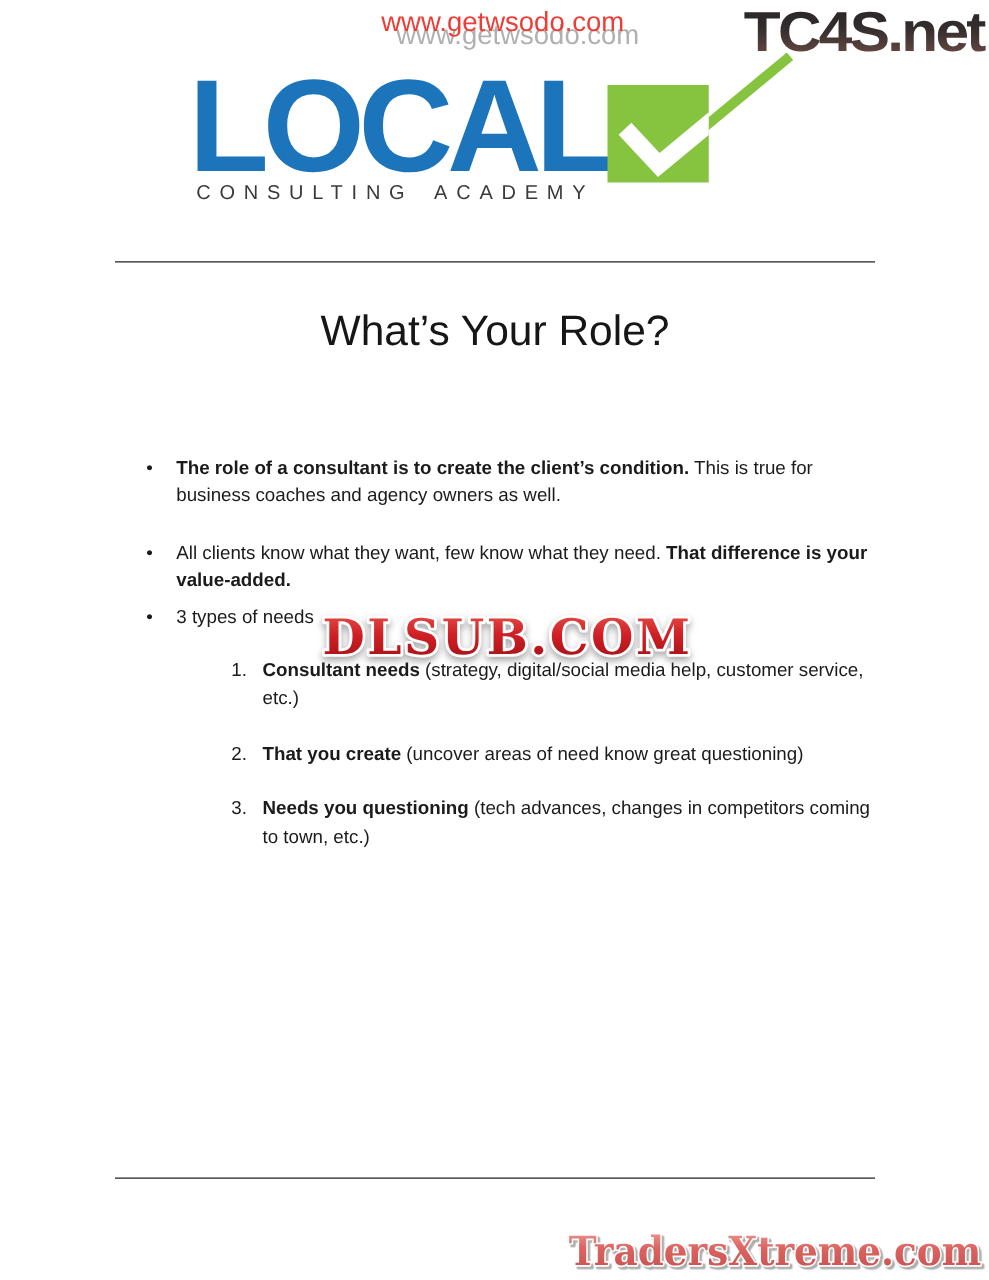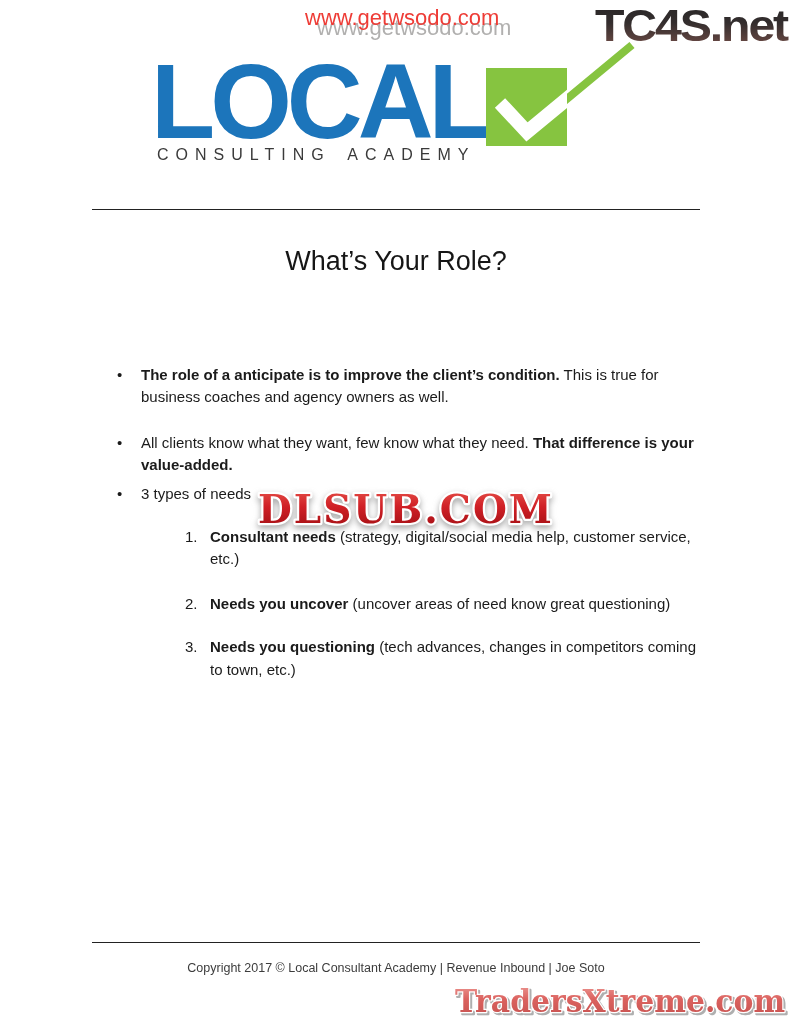--- a/index.html
+++ b/index.html
@@ -27,21 +27,21 @@
     position:absolute; left:157px; top:146px; font-size:16px;
     letter-spacing:7px; word-spacing:6px; color:#3a3a3a; white-space:nowrap;
   }
 
   .rule { position:absolute; left:92px; width:608px; border-top:1.4px solid #222; height:0; }
   .rule-top { top:209px; }
   .rule-bottom { top:942px; }
 
   .doc-title {
     position:absolute; left:92px; top:246px; width:608px;
-    text-align:center; font-size:27px; color:#161616;
+    text-align:center; font-size:34px; color:#161616;
   }
 
   .content {
     position:absolute; left:92px; top:356px; width:613px;
     font-size:15px; line-height:22.4px; color:#1b1b1b;
   }
   .content b { font-weight:bold; }
   .bitem { position:relative; padding-left:49px; }
   .bitem::before { content:"•"; position:absolute; left:25px; top:0; }
   .b1 { margin-top:8px; } .b2 { margin-top:23px; } .b3 { margin-top:6px; }
@@ -94,37 +94,37 @@
   </svg>
 
   <div class="logo-sub">CONSULTING ACADEMY</div>
 
   <div class="rule rule-top"></div>
 
   <div class="doc-title">What’s Your Role?</div>
 
   <div class="content">
     <div class="bitem b1">
-      <b>The role of a anticipate is to improve the client’s condition.</b><span> This is true for business coaches and agency owners as well.</span>
+      <b>The role of a consultant is to create the client’s condition.</b><span> This is true for business coaches and agency owners as well.</span>
     </div>
     <div class="bitem b2">
       <span>All clients know what they want, few know what they need. </span><b>That difference is your value-added.</b>
     </div>
     <div class="bitem b3">
       <span>3 types of needs</span>
     </div>
 
     <div class="nlist">
       <div class="nitem n1">
         <span class="num">1.</span>
         <b>Consultant needs</b><span> (strategy, digital/social media help, customer service, etc.)</span>
       </div>
       <div class="nitem n2">
         <span class="num">2.</span>
-        <b>Needs you uncover</b><span> (uncover areas of need know great questioning)</span>
+        <b>That you create</b><span> (uncover areas of need know great questioning)</span>
       </div>
       <div class="nitem n3">
         <span class="num">3.</span>
         <b>Needs you questioning</b><span> (tech advances, changes in competitors coming to town, etc.)</span>
       </div>
     </div>
   </div>
 
   <svg class="dlsub-svg" width="312" height="58" style="filter:drop-shadow(0px 3px 3px rgba(120,120,120,0.65));">
     <defs>
@@ -132,21 +132,20 @@
         <stop offset="0" stop-color="#e8564d"></stop>
         <stop offset="0.45" stop-color="#d02026"></stop>
         <stop offset="1" stop-color="#9d0d12"></stop>
       </linearGradient>
     </defs>
     <text x="156" y="44" text-anchor="middle" font-family="DejaVu Serif, serif" font-weight="bold" font-size="39" letter-spacing="2" textLength="296" lengthAdjust="spacingAndGlyphs" paint-order="stroke" stroke="#ffffff" stroke-width="4.5" stroke-linejoin="round" fill="url(#dlg)">DLSUB.COM</text>
   </svg>
 
   <div class="rule rule-bottom"></div>
 
-  <div class="footer-text">Copyright 2017 © Local Consultant Academy | Revenue Inbound | Joe Soto</div>
 
   <svg class="traders-svg" width="341" height="46" style="filter:drop-shadow(2px 2.5px 0px rgba(96,96,96,0.5));">
     <defs>
       <linearGradient id="trg" x1="0" y1="0" x2="0" y2="1">
         <stop offset="0" stop-color="#efa09b"></stop>
         <stop offset="0.45" stop-color="#db625f"></stop>
         <stop offset="1" stop-color="#c4504e"></stop>
       </linearGradient>
     </defs>
     <text x="170" y="34" text-anchor="middle" font-family="DejaVu Serif, serif" font-weight="bold" font-size="32" textLength="330" lengthAdjust="spacingAndGlyphs" paint-order="stroke" stroke="#ffffff" stroke-width="2.6" stroke-linejoin="round" fill="url(#trg)">TradersXtreme.com</text>

